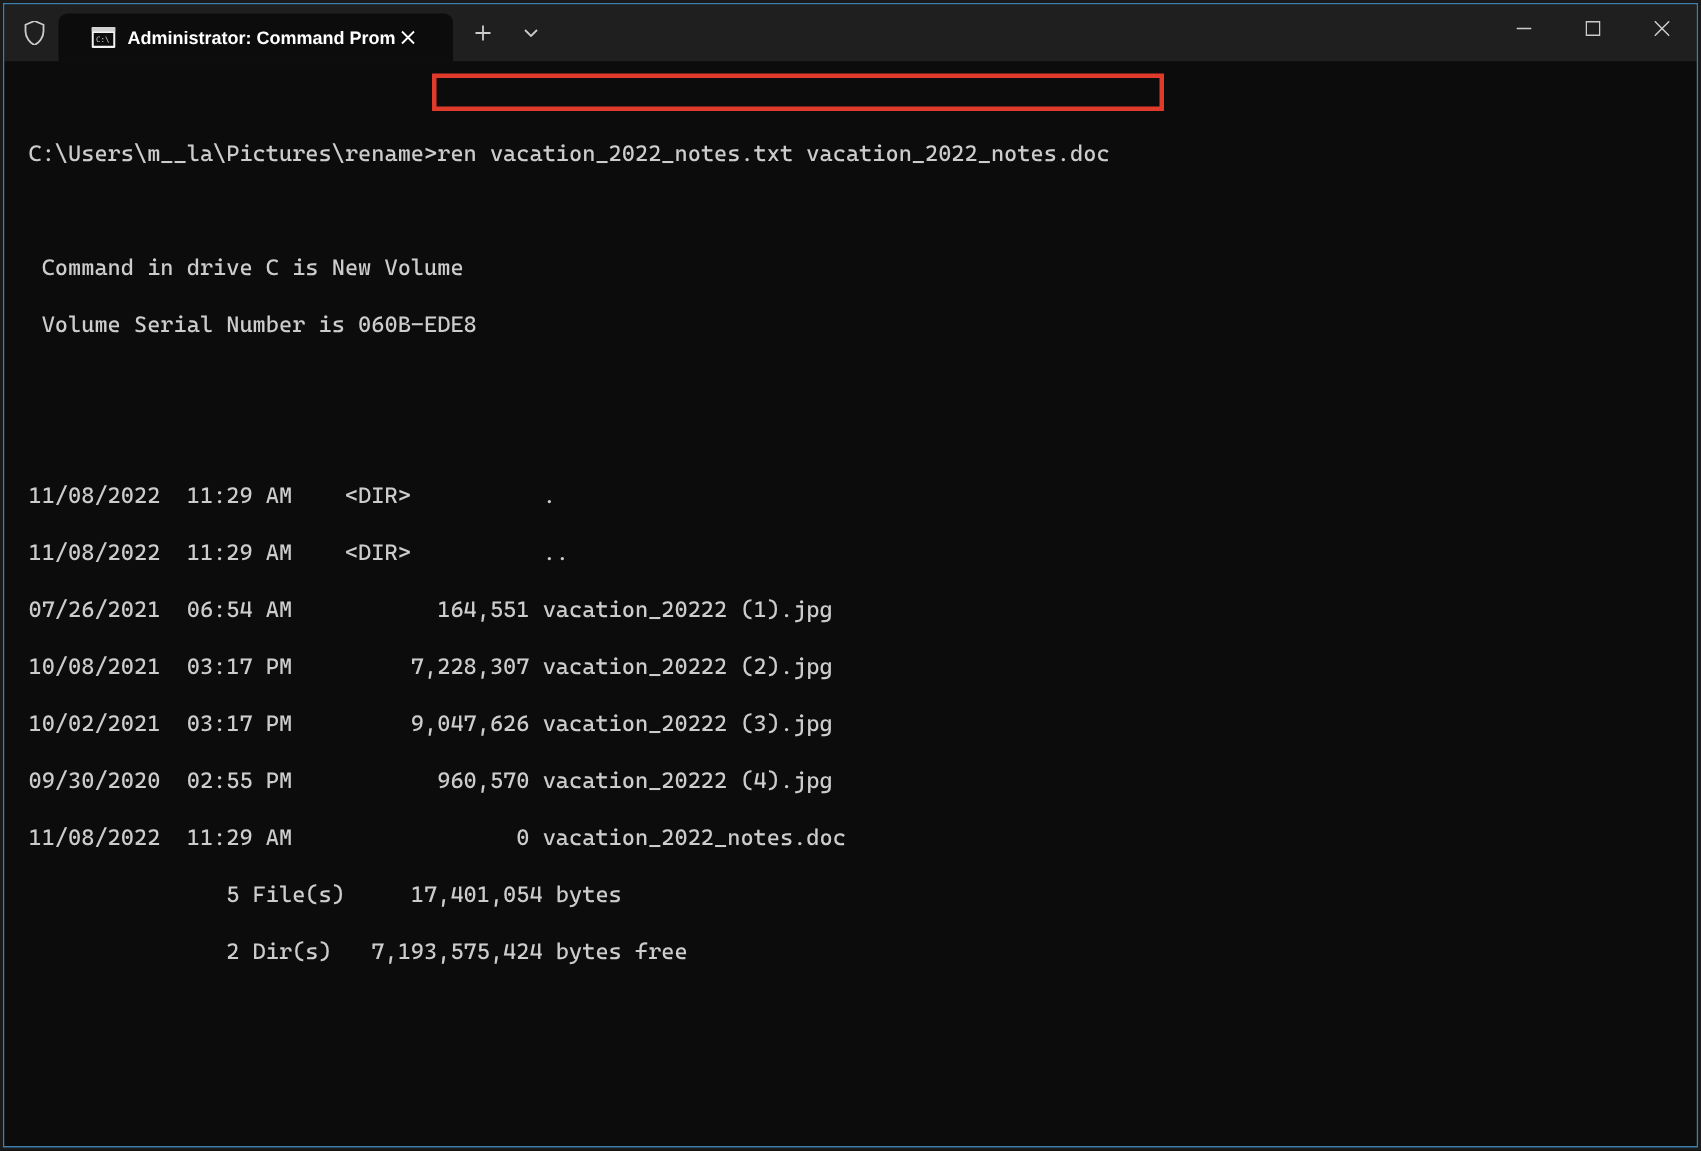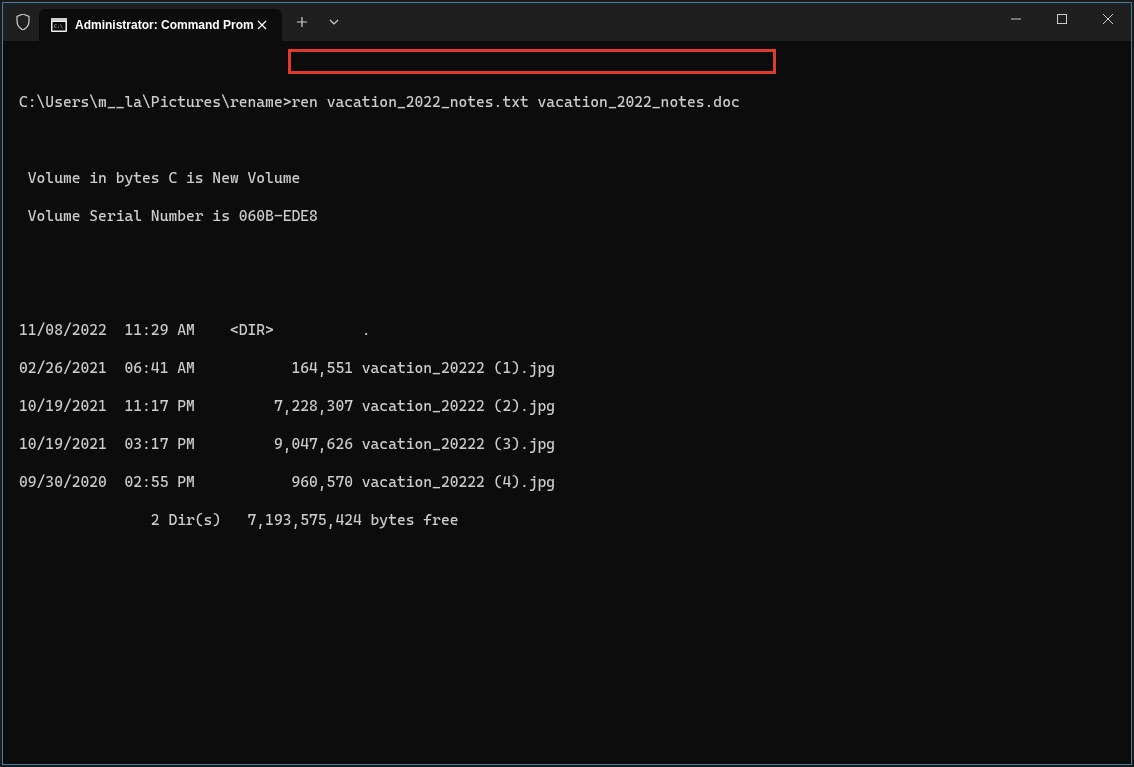--- a/index.html
+++ b/index.html
@@ -40,21 +40,21 @@
       margin-right: 8px;
       display: flex;
       align-items: center;
       justify-content: center;
     }
     .tab {
       height: 32px;
       background: #0c0c0c;
       display: flex;
       align-items: center;
-      padding: 0 12px;
+      padding: 0 22px;
       margin-top: 6px;
       border-radius: 6px 6px 0 0;
       min-width: 230px;
       position: relative;
     }
     .tab-icon {
       width: 16px;
       height: 16px;
       margin-right: 8px;
       display: flex;
@@ -190,26 +190,29 @@
           <path d="M0 0 L10 10 M10 0 L0 10" stroke="#cccccc" stroke-width="1"></path>
         </svg>
       </div>
     </div>
   </div>
 
   <div class="terminal-content">
     <div class="highlight-box" style="top:8px;left:285px;width:488px;height:25px;"></div>
 <span class="term-line"><span>C:\Users\m__la\Pictures\rename&gt;</span><span>ren vacation_2022_notes.txt vacation_2022_notes.doc</span></span>
 <span class="term-line"> </span>
-<span class="term-line"> Volume in bytes C is New Volume</span>
+<span class="term-line"> Command in drive C is New Volume</span>
 <span class="term-line"> Volume Serial Number is 060B-EDE8</span>
 <span class="term-line"> </span>
 <span class="term-line"> </span>
 <span class="term-line">11/08/2022  11:29 AM    &lt;DIR&gt;          .</span>
-<span class="term-line">02/26/2021  06:41 AM           164,551 vacation_20222 (1).jpg</span>
-<span class="term-line">10/19/2021  11:17 PM         7,228,307 vacation_20222 (2).jpg</span>
-<span class="term-line">10/19/2021  03:17 PM         9,047,626 vacation_20222 (3).jpg</span>
+<span class="term-line">11/08/2022  11:29 AM    &lt;DIR&gt;          ..</span>
+<span class="term-line">07/26/2021  06:54 AM           164,551 vacation_20222 (1).jpg</span>
+<span class="term-line">10/08/2021  03:17 PM         7,228,307 vacation_20222 (2).jpg</span>
+<span class="term-line">10/02/2021  03:17 PM         9,047,626 vacation_20222 (3).jpg</span>
 <span class="term-line">09/30/2020  02:55 PM           960,570 vacation_20222 (4).jpg</span>
+<span class="term-line">11/08/2022  11:29 AM                 0 vacation_2022_notes.doc</span>
+<span class="term-line">               5 File(s)     17,401,054 bytes</span>
 <span class="term-line">               2 Dir(s)   7,193,575,424 bytes free</span>
 <span class="term-line"> </span>
 
   </div>
 </div>
 
 </body></html>

